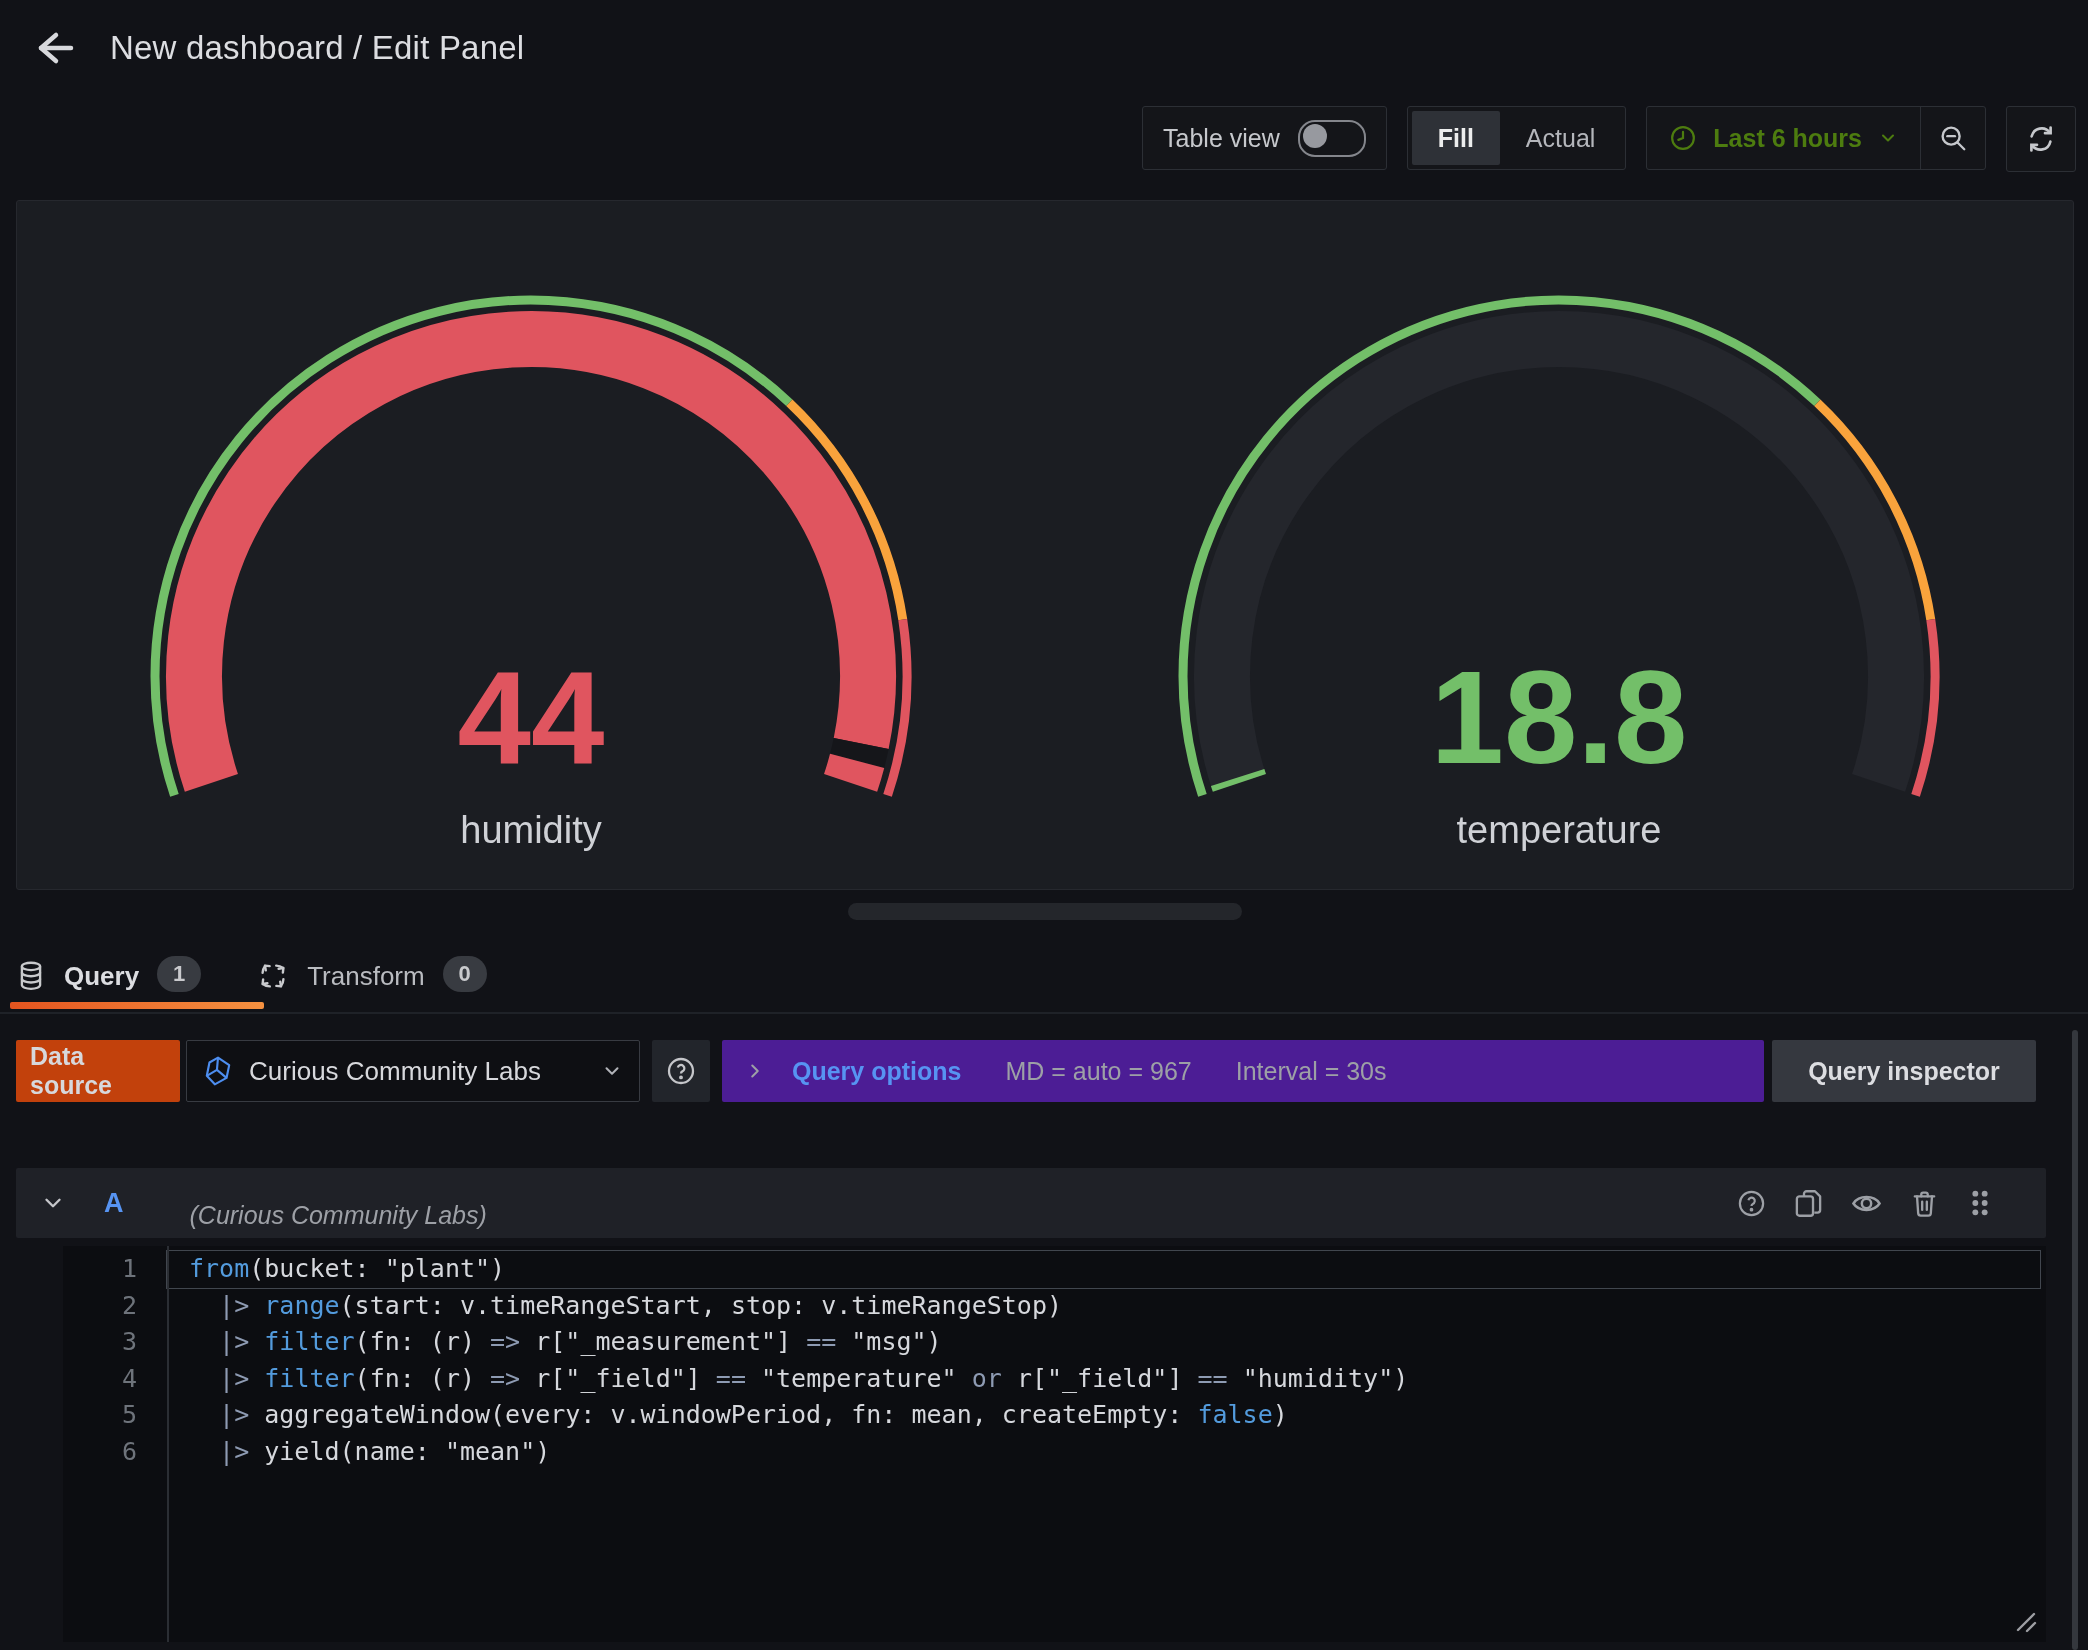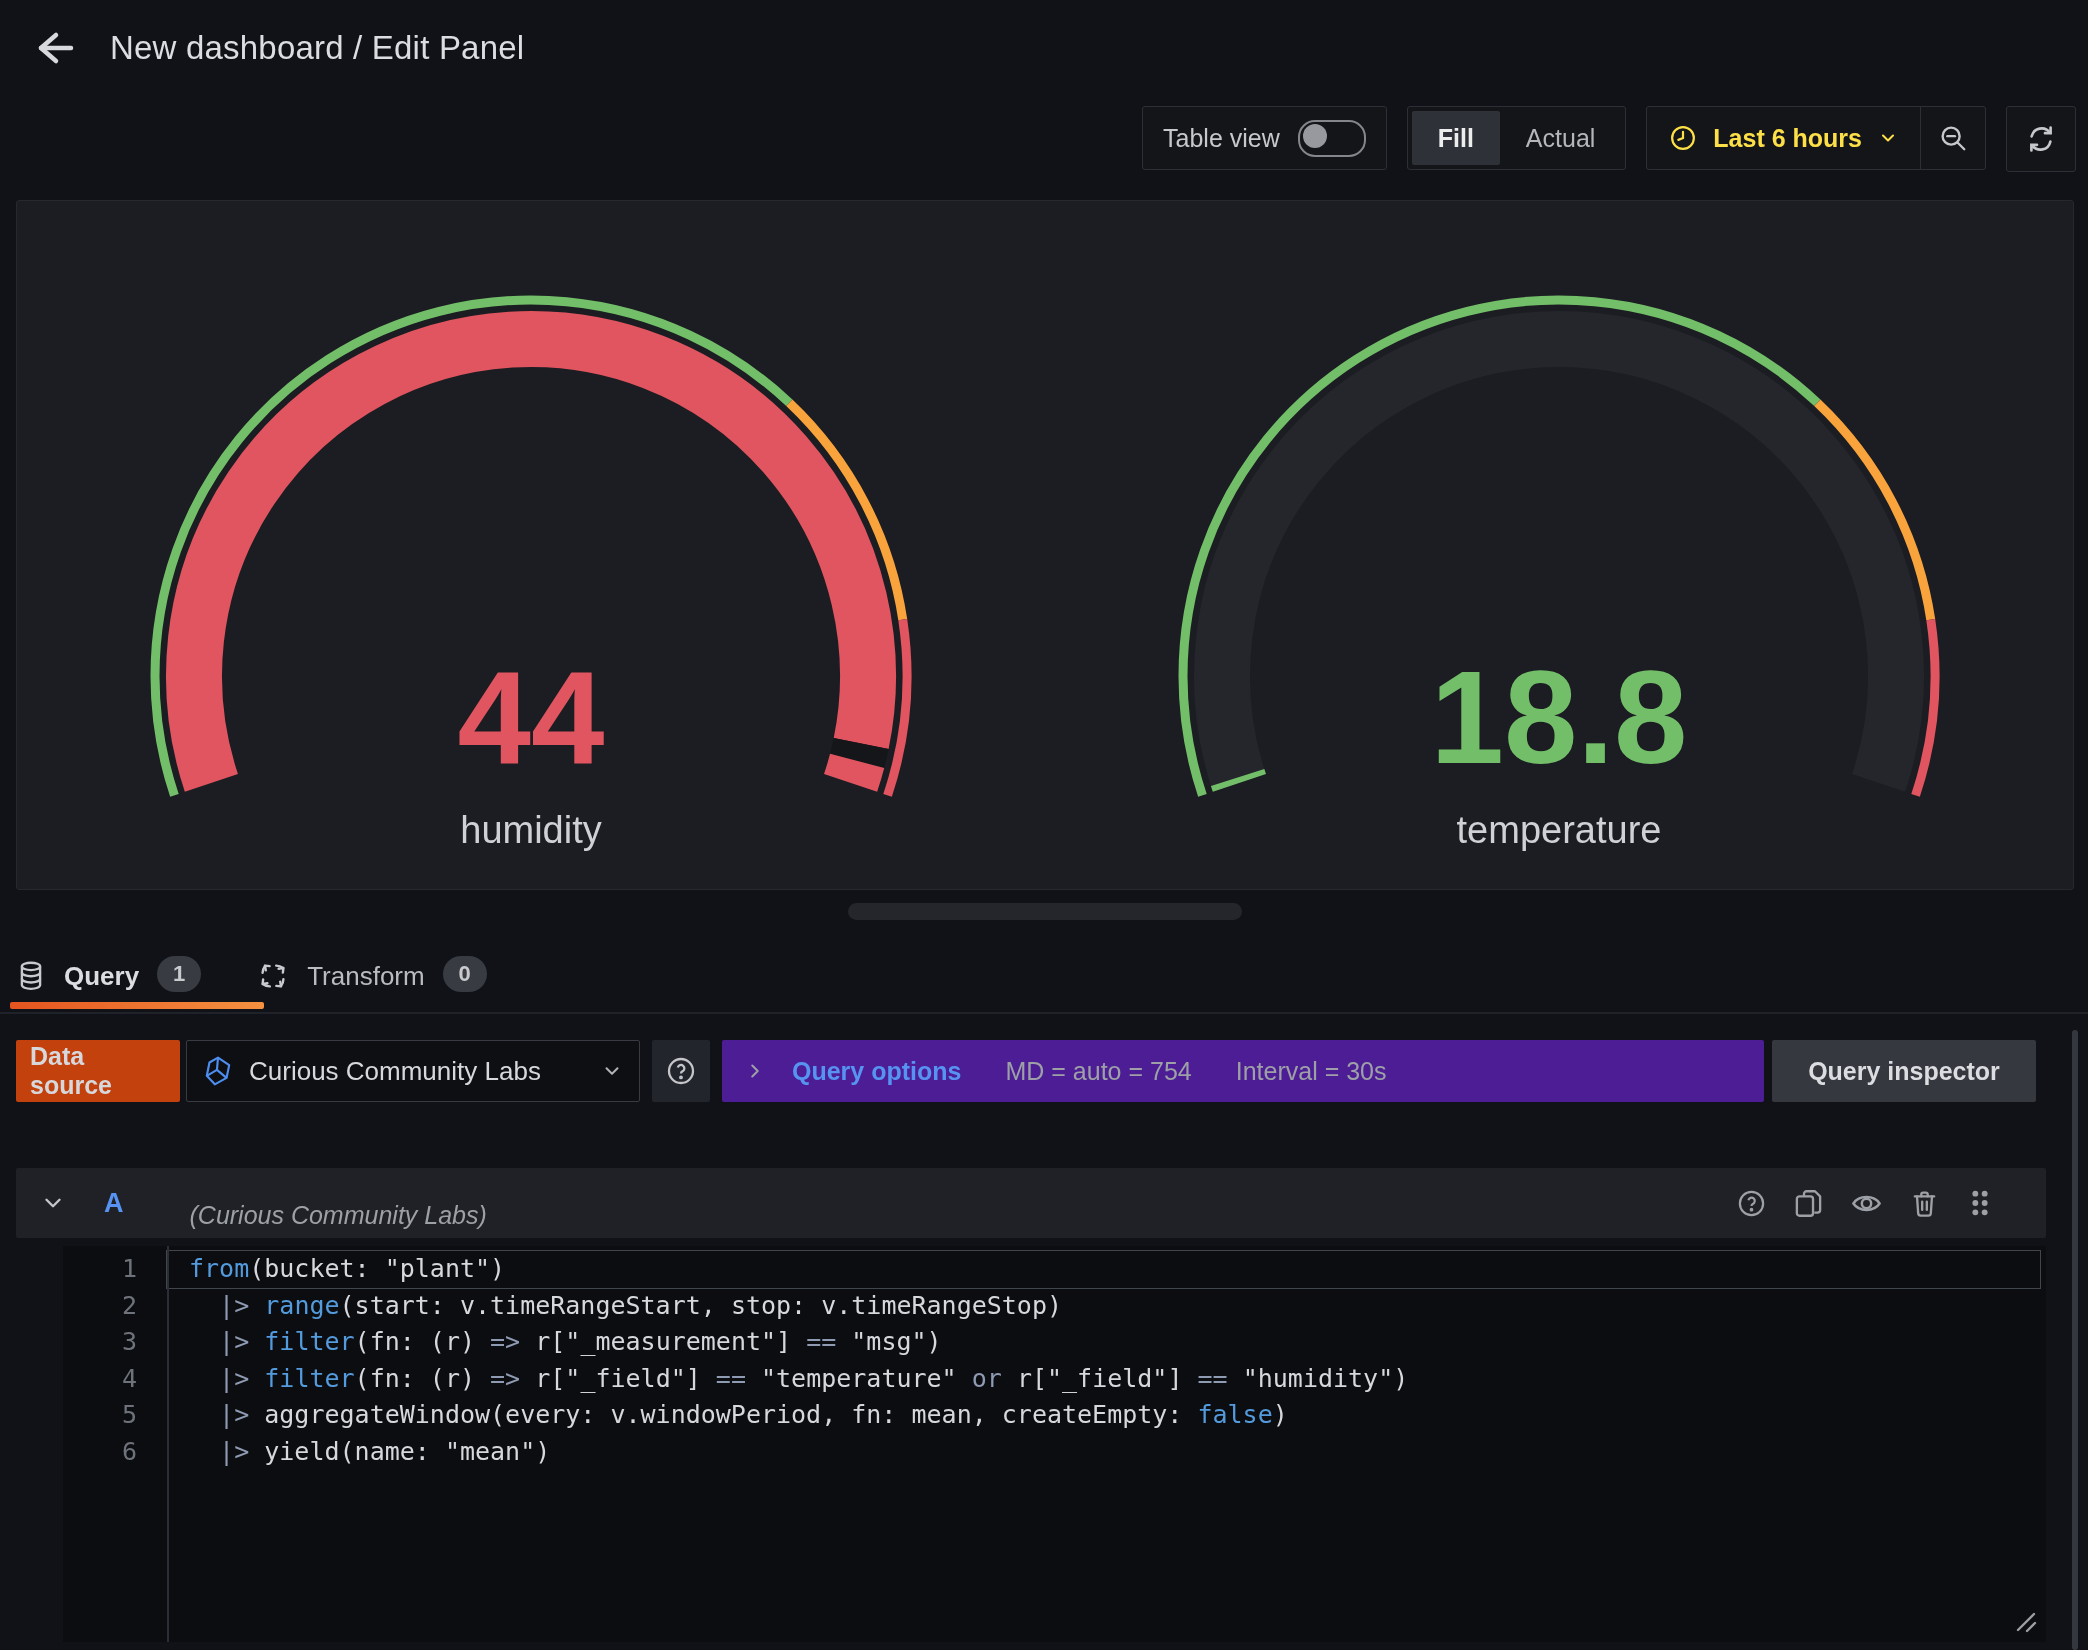--- a/index.html
+++ b/index.html
@@ -17,21 +17,21 @@
   .toolbar{position:absolute;top:106px;right:12px;height:64px;display:flex;gap:20px;align-items:stretch;}
   .tb-group{display:flex;align-items:center;border:1px solid #2c2f35;border-radius:3px;background:#141519;}
   .tb-tableview{padding:7px 20px;gap:18px;font-size:25px;color:#c6c8cc;text-align:center;}
   .toggle{width:64px;height:33px;border:2px solid #84868c;border-radius:17px;position:relative;cursor:pointer;}
   .toggle .knob{position:absolute;left:3px;top:2.5px;width:24px;height:24px;border-radius:50%;background:#97999f;}
   .tb-seg{padding:4px;}
   .seg{padding:0 26px;height:100%;display:flex;align-items:center;border-radius:2px;font-size:25px;cursor:pointer;}
   .seg.active{background:#2e3137;color:#eceded;font-weight:700;}
   .seg.inactive{color:#b4b6bb;}
   .tb-time{padding:0;}
-  .tb-time .range{display:flex;align-items:center;gap:16px;padding:0 22px;height:100%;cursor:pointer;color:#fde047;}
+  .tb-time .range{display:flex;align-items:center;gap:16px;padding:0 22px;height:100%;cursor:pointer;color:#4d7c0f;}
   .tb-time .range .lbl{font-size:25px;font-weight:600;}
   .tb-time .vdiv{width:1px;align-self:stretch;background:#2c2f35;}
   .iconbtn{width:64px;height:100%;display:flex;align-items:center;justify-content:center;color:#c6c8cc;cursor:pointer;}
   .tb-refresh{width:68px;justify-content:center;}
 
   
   .gpanel{position:absolute;left:16px;top:200px;width:2056px;height:688px;background:#1b1d22;
           border:1px solid #26282e;border-radius:3px;}
   .gpanel-title{position:absolute;top:18px;left:0;right:0;text-align:center;font-size:29px;
                 font-weight:700;color:#d8d9dd;}
@@ -251,21 +251,21 @@
         </svg>
       </span>
     </div>
     <div class="qopts">
       <span class="chev">
         <svg width="22" height="22" viewBox="0 0 24 24" fill="none" stroke="currentColor" stroke-width="2.2" stroke-linecap="round" stroke-linejoin="round">
           <path d="M9 6 L15 12 L9 18"></path>
         </svg>
       </span>
       <span class="qo-label">Query options</span>
-      <span class="stat">MD = auto = 754</span>
+      <span class="stat">MD = auto = 967</span>
       <span class="stat">Interval = 30s</span>
     </div>
     <div class="qinspector">Query inspector</div>
   </div>
 
   <div class="qrow">
     <span class="chev">
       <svg width="26" height="26" viewBox="0 0 24 24" fill="none" stroke="currentColor" stroke-width="2.2" stroke-linecap="round" stroke-linejoin="round">
         <path d="M6 9 L12 15 L18 9"></path>
       </svg>

